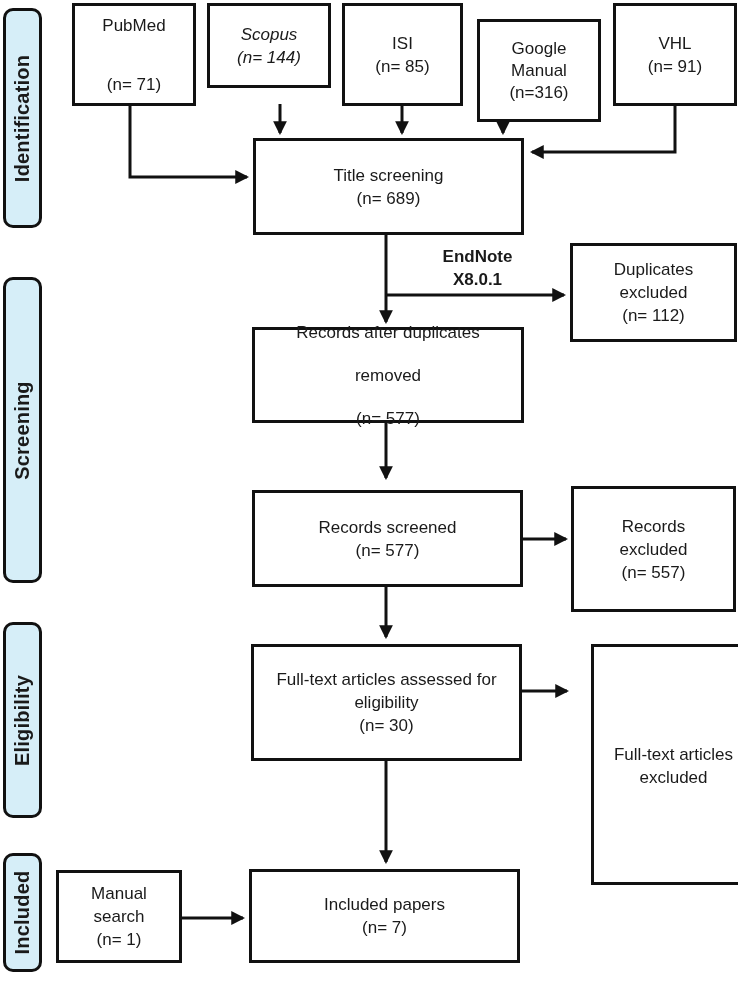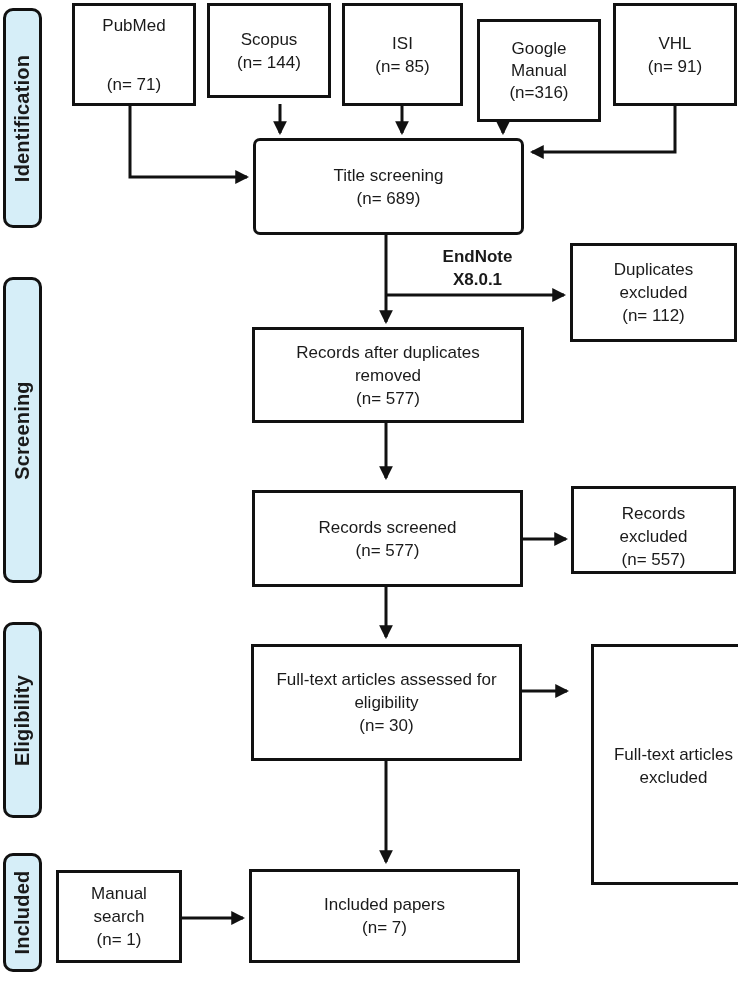--- a/index.html
+++ b/index.html
@@ -49,35 +49,35 @@
   .side-label span {
     transform: rotate(-90deg);
     white-space: nowrap;
     font-weight: bold;
     font-size: 20px;
     letter-spacing: 0.2px;
   }
 
   
   #box-pubmed          { left: 72px;  top: 3px;   width: 124px; height: 103px; gap: 36px; }
-  #box-scopus          { left: 207px; top: 3px;   width: 124px; height: 95px; }
+  #box-scopus          { left: 207px; top: 3px;   width: 124px; height: 85px; font-style: italic; }
   #box-isi             { left: 342px; top: 3px;   width: 121px; height: 103px; }
   #box-google-scholar  { left: 477px; top: 3px;   width: 124px; height: 103px; line-height: 22px; margin-top: 16px; }
   #box-vhl             { left: 613px; top: 3px;   width: 124px; height: 103px; }
 
   
-  #box-title-screening { left: 253px; top: 138px; width: 271px; height: 97px; border-radius: 7px; }
-  #box-records-after   { left: 252px; top: 327px; width: 272px; height: 96px; }
+  #box-title-screening { left: 253px; top: 138px; width: 271px; height: 97px; }
+  #box-records-after   { left: 252px; top: 327px; width: 272px; height: 96px; gap: 20px; }
   #box-records-screened{ left: 252px; top: 490px; width: 271px; height: 97px; }
   #box-fulltext-assessed{ left: 251px; top: 644px; width: 271px; height: 117px; }
   #box-included-papers { left: 249px; top: 869px; width: 271px; height: 94px; }
 
   
   #box-duplicates-excluded { left: 570px; top: 243px; width: 167px; height: 99px; }
-  #box-records-excluded    { left: 571px; top: 486px; width: 165px; height: 88px; justify-content: flex-end; }
+  #box-records-excluded    { left: 571px; top: 486px; width: 165px; height: 126px; }
   #box-fulltext-excluded   {
     left: 571px; top: 644px; width: 165px; height: 241px;
     justify-content: center;
     padding: 5px 3px 3px 3px;
     margin-left: 20px;
   }
   #box-fulltext-excluded .detail {
     text-align: left;
     align-self: flex-start;
     line-height: 29px;

